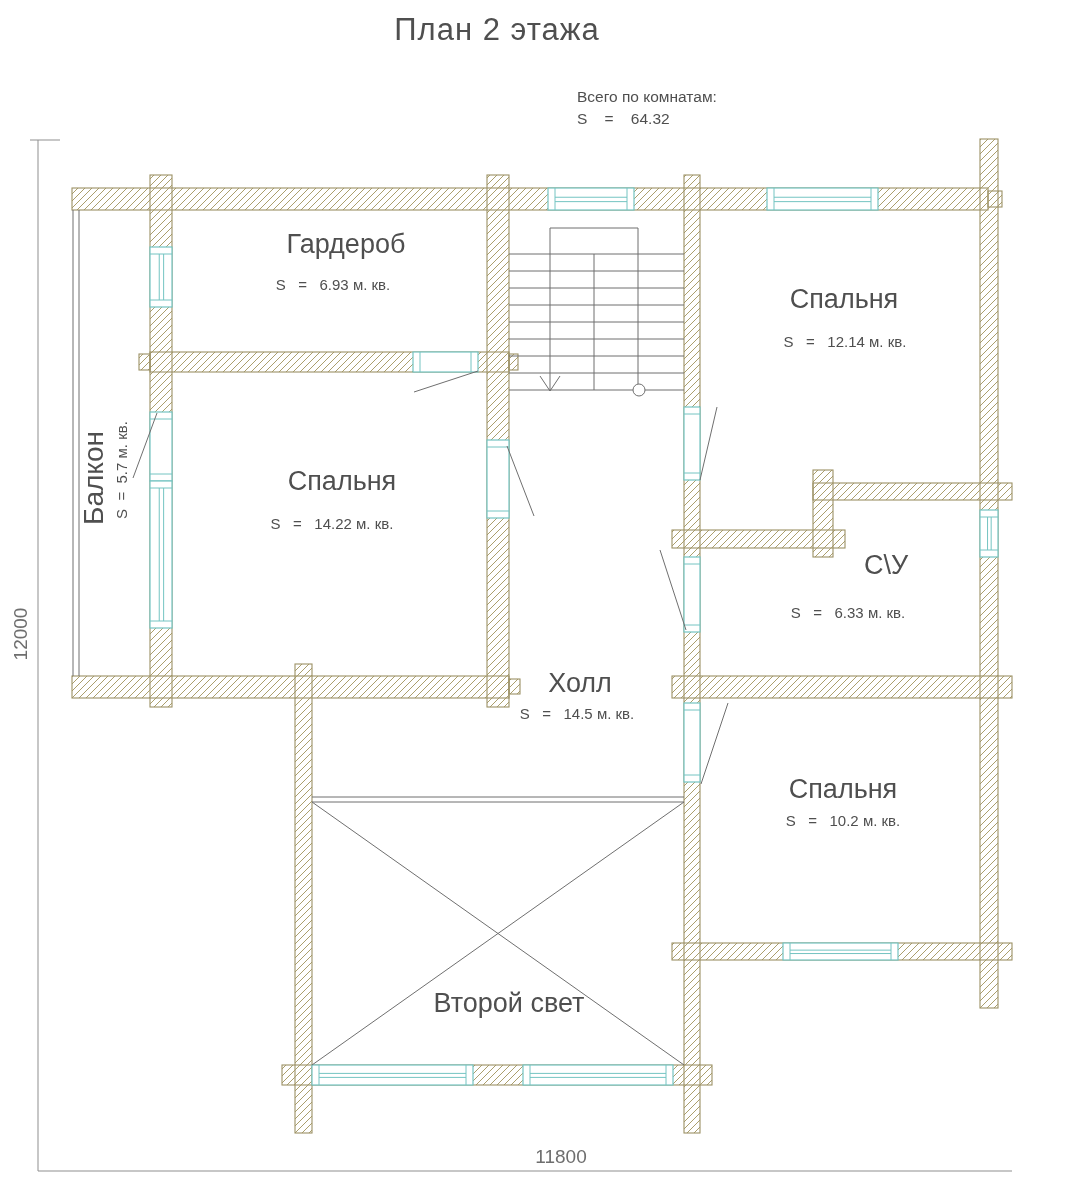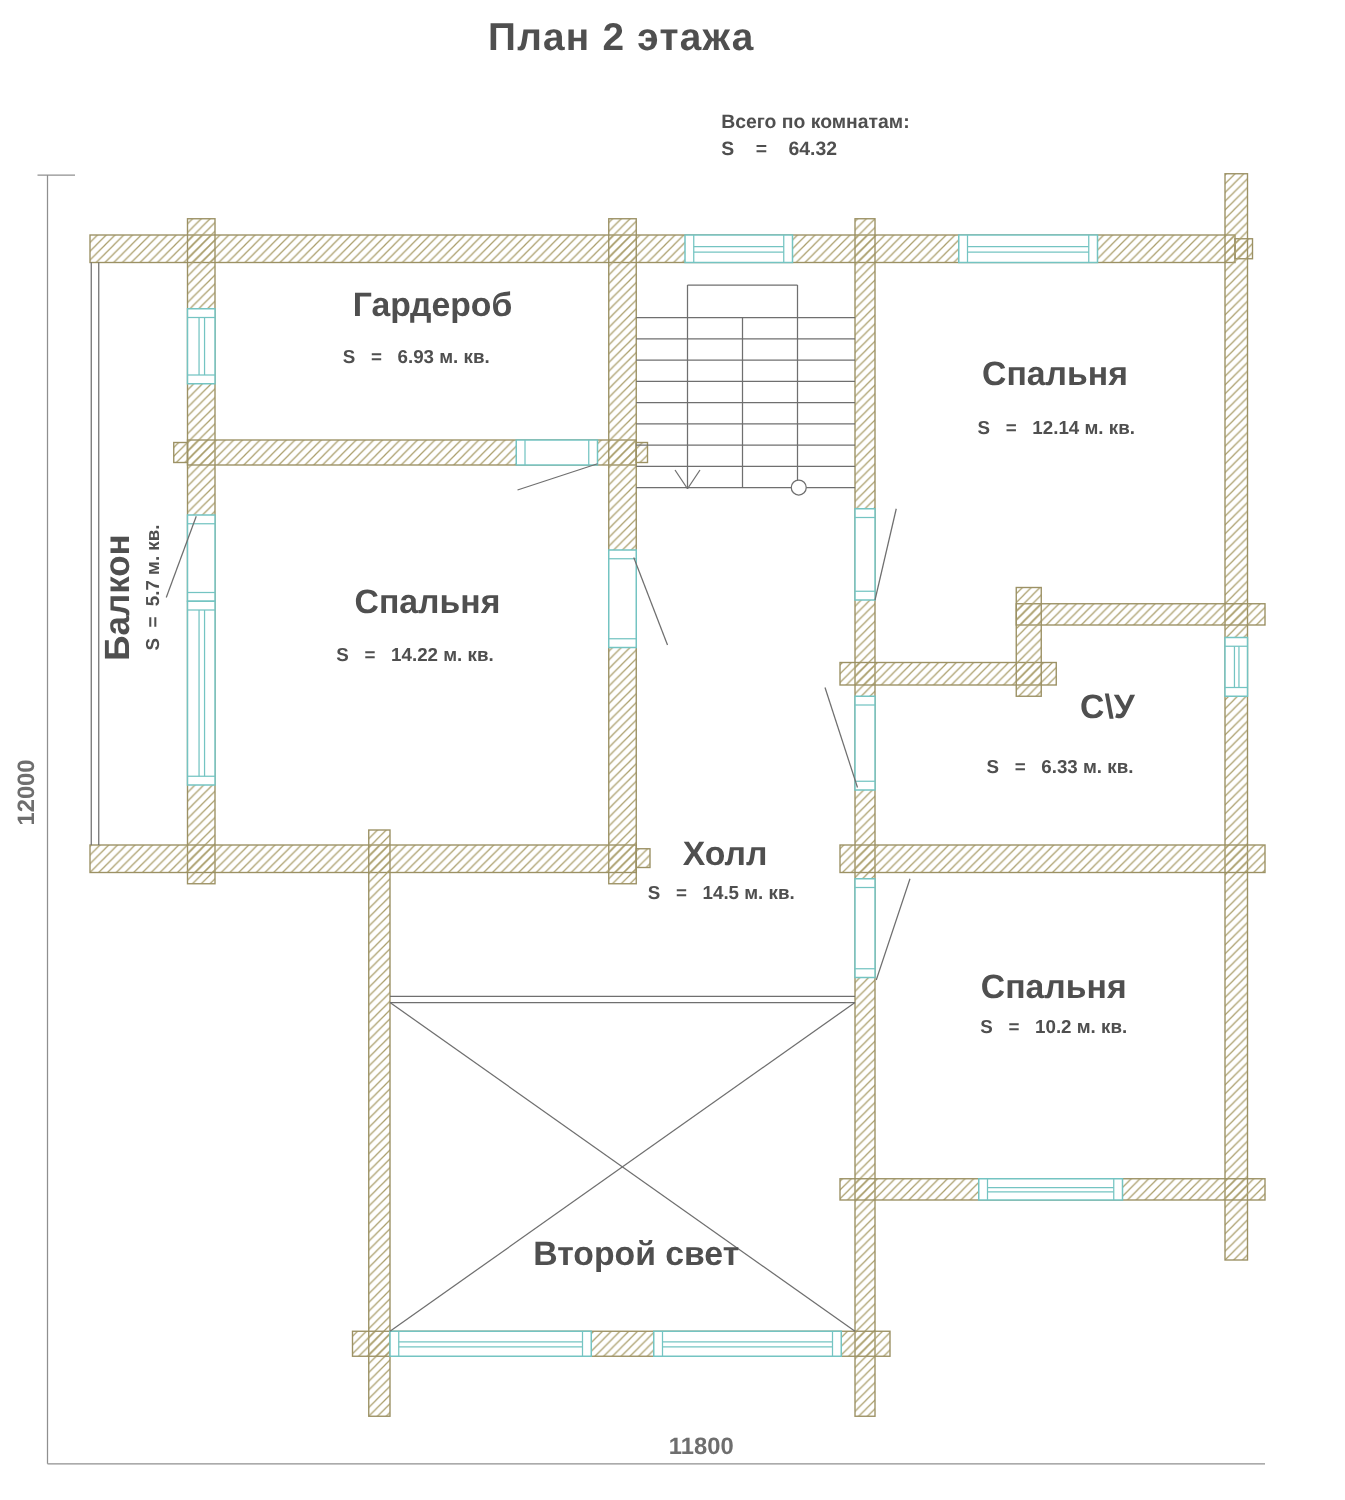--- a/index.html
+++ b/index.html
@@ -1,17 +1,17 @@
 <!DOCTYPE html>
 <html style="--c-text: #4f4f4f; --c-dim: #6e6e6e;"><head>
 <meta charset="utf-8">
 <style>
   html,body{margin:0;padding:0;background:#fff;}
   .page{position:relative;width:1076px;height:1200px;background:#fff;overflow:hidden;
-        font-family:"Liberation Sans", sans-serif;font-weight:bold;}
+        font-family:"Liberation Sans", sans-serif;}
   svg{display:block;}
   svg text{font-family:"Liberation Sans", sans-serif;fill:var(--c-text,#4f4f4f);}
   svg text.dim-text{fill:var(--c-dim,#6e6e6e);}
   svg text.title{letter-spacing:1px;}
 </style>
 </head>
 <body>
 
 <div class="page">
   <svg id="plan-svg" width="1076" height="1200" viewBox="0 0 1076 1200">

